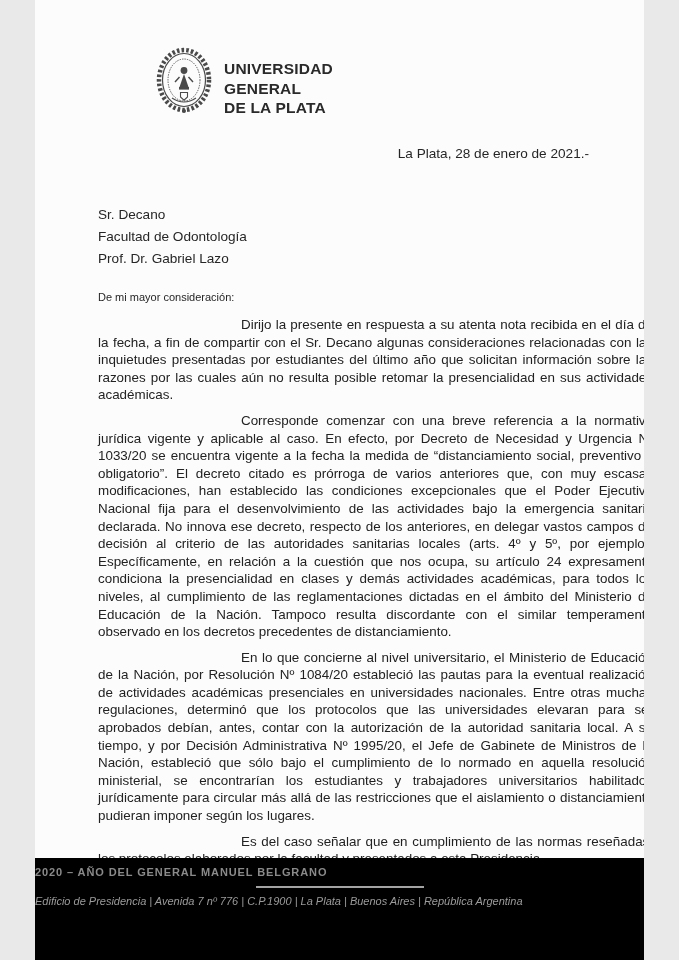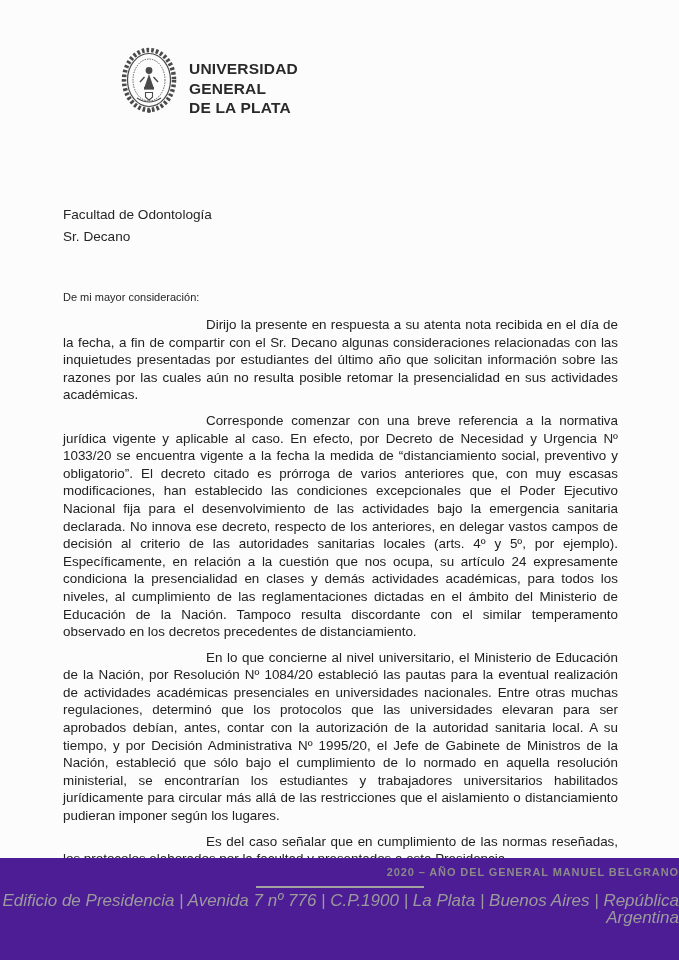--- a/index.html
+++ b/index.html
@@ -1,18 +1,18 @@
 <!DOCTYPE html>
 <html><head>
 <meta charset="utf-8">
 <style>
   html,body{margin:0;padding:0;background:#e9e9e9;}
   .page{
     position:relative;
-    width:679px;height:960px;
+    width:609px;height:960px;
     margin:0 auto;
     background:#fcfcfc;
     font-family:"Liberation Sans", sans-serif;
     color:#262626;
     overflow:hidden;
   }
   
   .logo-block{position:absolute;left:121px;top:46px;display:flex;align-items:flex-start;}
   .seal{width:56px;height:73px;flex:0 0 auto;}
   .univ-name{margin:13px 0 0 12px;font-size:15.5px;font-weight:600;line-height:19.5px;letter-spacing:.2px;color:#2a2a2a;}
@@ -26,25 +26,25 @@
   
   .letter-body{
     position:absolute;left:63px;top:316px;width:555px;
     font-size:13.4px;line-height:17.6px;text-align:justify;
     color:#222;
   }
   .letter-body p{margin:0 0 8px 0;text-indent:143px;}
   
   .page-footer{
     position:absolute;left:0;right:0;top:858px;bottom:0;
-    background:#4c1d95;text-align:right;
+    background:#000000;text-align:left;
   }
   .motto{margin-top:8px;font-size:11px;font-weight:bold;letter-spacing:.9px;color:#8a8a8a;}
   .footer-rule{width:168px;height:2px;background:#a3a3a3;border:0;margin:8px auto 5px auto;}
-  .addr{font-style:italic;font-size:17px;color:#9b9b9b;line-height:16.5px;}
+  .addr{font-style:italic;font-size:11px;color:#9b9b9b;line-height:16.5px;}
 </style>
 </head>
 <body>
 
 <div class="page">
 
   <div class="logo-block">
     <svg class="seal" viewBox="0 0 56 73" aria-hidden="true">
       <ellipse cx="28" cy="34" rx="25" ry="30" fill="none" stroke="#4a4a4a" stroke-width="4.5" stroke-dasharray="2.6 2.1"></ellipse>
       <ellipse cx="28" cy="34" rx="21.5" ry="26.5" fill="none" stroke="#4a4a4a" stroke-width="1.2"></ellipse>
@@ -57,24 +57,26 @@
       <path d="M16 52 q12 8 24 0" fill="none" stroke="#4a4a4a" stroke-width="1.2"></path>
       <circle cx="28" cy="65" r="2" fill="#4a4a4a"></circle>
     </svg>
     <div class="univ-name">
       <span>UNIVERSIDAD</span>
       <span>GENERAL</span>
       <span>DE LA PLATA</span>
     </div>
   </div>
 
+  <div class="date-line">La Plata, 28 de enero de 2021.-</div>
 
   <div class="recipient">
+    <div>Sr. Decano</div>
     <div>Facultad de Odontología</div>
-    <div>Sr. Decano</div>
+    <div>Prof. Dr. Gabriel Lazo</div>
   </div>
 
   <div class="salutation">De mi mayor consideración:</div>
 
   <main class="letter-body">
     <p>Dirijo la presente en respuesta a su atenta nota recibida en el día de la fecha, a fin de compartir con el Sr. Decano algunas consideraciones relacionadas con las inquietudes presentadas por estudiantes del último año que solicitan información sobre las razones por las cuales aún no resulta posible retomar la presencialidad en sus actividades académicas.</p>
     <p>Corresponde comenzar con una breve referencia a la normativa jurídica vigente y aplicable al caso. En efecto, por Decreto de Necesidad y Urgencia Nº 1033/20 se encuentra vigente a la fecha la medida de “distanciamiento social, preventivo y obligatorio”. El decreto citado es prórroga de varios anteriores que, con muy escasas modificaciones, han establecido las condiciones excepcionales que el Poder Ejecutivo Nacional fija para el desenvolvimiento de las actividades bajo la emergencia sanitaria declarada. No innova ese decreto, respecto de los anteriores, en delegar vastos campos de decisión al criterio de las autoridades sanitarias locales (arts. 4º y 5º, por ejemplo). Específicamente, en relación a la cuestión que nos ocupa, su artículo 24 expresamente condiciona la presencialidad en clases y demás actividades académicas, para todos los niveles, al cumplimiento de las reglamentaciones dictadas en el ámbito del Ministerio de Educación de la Nación. Tampoco resulta discordante con el similar temperamento observado en los decretos precedentes de distanciamiento.</p>
     <p>En lo que concierne al nivel universitario, el Ministerio de Educación de la Nación, por Resolución Nº 1084/20 estableció las pautas para la eventual realización de actividades académicas presenciales en universidades nacionales. Entre otras muchas regulaciones, determinó que los protocolos que las universidades elevaran para ser aprobados debían, antes, contar con la autorización de la autoridad sanitaria local. A su tiempo, y por Decisión Administrativa Nº 1995/20, el Jefe de Gabinete de Ministros de la Nación, estableció que sólo bajo el cumplimiento de lo normado en aquella resolución ministerial, se encontrarían los estudiantes y trabajadores universitarios habilitados jurídicamente para circular más allá de las restricciones que el aislamiento o distanciamiento pudieran imponer según los lugares.</p>
     <p>Es del caso señalar que en cumplimiento de las normas reseñadas, los protocolos elaborados por la facultad y presentados a esta Presidencia</p>
   </main>

